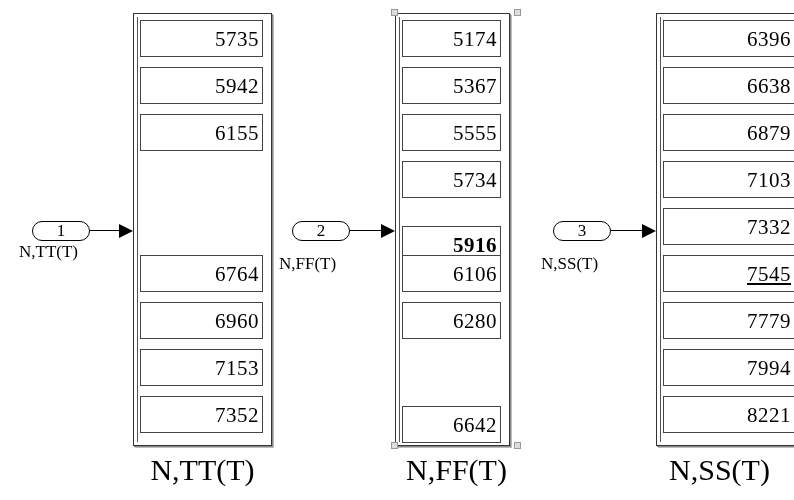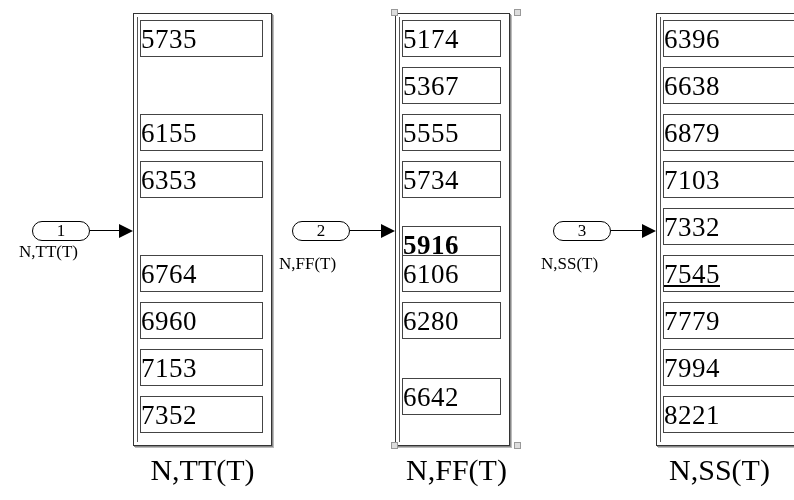--- a/index.html
+++ b/index.html
@@ -2,22 +2,22 @@
 <html><head>
   <meta charset="utf-8">
   <style>
     html, body { margin: 0; padding: 0; background: #ffffff; }
     body { width: 794px; height: 500px; position: relative; overflow: hidden;
            font-family: "Liberation Serif", "DejaVu Serif", serif; color: #000; }
     .block { position: absolute; top: 13px; height: 433px; box-sizing: border-box;
              border: 1px solid #333; box-shadow: 1px 1px 0 #888, 2px 2px 0 #bbb; background: #fff; }
     .block .inner { position: absolute; left: 3px; top: 3px; right: 3px; bottom: 3px; border-left: 1px solid #555; }
     .cell { position: absolute; left: 6px; right: 8px; height: 37px; box-sizing: border-box;
-            border: 1px solid #444; background: #fff; padding-right: 3px;
-            font-size: 27px; line-height: 36px; letter-spacing: 0.5px; }
+            border: 1px solid #444; background: #fff; text-align: right; padding-right: 3px;
+            font-size: 21px; line-height: 36px; letter-spacing: 0.5px; }
     .handle { position: absolute; width: 5px; height: 5px; background: #ddd; border: 1px solid #999; }
     .block-label { position: absolute; top: 452px; font-size: 30px; line-height: 36px; text-align: center; white-space: nowrap; }
     .inport { position: absolute; width: 58px; height: 20px; box-sizing: border-box; border: 1.3px solid #000;
               border-radius: 10px; text-align: center; font-size: 17px; line-height: 18px; background: #fff; }
     .inport-label { position: absolute; font-size: 17px; line-height: 20px; white-space: nowrap; }
     .line { position: absolute; height: 1px; background: #000; }
     .arrow { position: absolute; width: 0; height: 0; border-top: 7px solid transparent;
              border-bottom: 7px solid transparent; border-left: 14px solid #000; }
   </style>
 </head>
@@ -26,22 +26,22 @@
 <div class="inport" style="left:32px; top:221px;">
   <span>1</span>
 </div>
 <div class="inport-label" style="left:19px; top:242px;">N,TT(T)</div>
 <div class="line" style="left:90px; top:230px; width:30px;"></div>
 <div class="arrow" style="left:119px; top:224px;"></div>
 
 <div class="block" style="left:133px; width:139px;">
   <div class="inner"></div>
   <div class="cell" style="top:6px;"><span>5735</span></div>
+  <div class="cell" style="top:53px;"><span>5942</span></div>
   <div class="cell" style="top:100px;"><span>6155</span></div>
-  <div class="cell" style="top:147px;"><span>6353</span></div>
   <div class="cell" style="top:241px;"><span>6764</span></div>
   <div class="cell" style="top:288px;"><span>6960</span></div>
   <div class="cell" style="top:335px;"><span>7153</span></div>
   <div class="cell" style="top:382px;"><span>7352</span></div>
 </div>
 <div class="block-label" style="left:133px; width:139px;">N,TT(T)</div>
 
 <div class="inport" style="left:292px; top:221px;">
   <span>2</span>
 </div>
@@ -51,21 +51,21 @@
 
 <div class="block" style="left:395px; width:115px;">
   <div class="inner"></div>
   <div class="cell" style="top:6px;"><span>5174</span></div>
   <div class="cell" style="top:53px;"><span>5367</span></div>
   <div class="cell" style="top:100px;"><span>5555</span></div>
   <div class="cell" style="top:147px;"><span>5734</span></div>
   <div class="cell" style="top:212px;font-weight:bold;"><span>5916</span></div>
   <div class="cell" style="top:241px;"><span>6106</span></div>
   <div class="cell" style="top:288px;"><span>6280</span></div>
-  <div class="cell" style="top:364px;"><span>6642</span></div>
+  <div class="cell" style="top:392px;"><span>6642</span></div>
 </div>
 <div class="handle" style="left:391px; top:9px;"></div>
 <div class="handle" style="left:514px; top:9px;"></div>
 <div class="handle" style="left:391px; top:442px;"></div>
 <div class="handle" style="left:514px; top:442px;"></div>
 <div class="block-label" style="left:390px; width:133px;">N,FF(T)</div>
 
 <div class="inport" style="left:553px; top:221px;">
   <span>3</span>
 </div>

